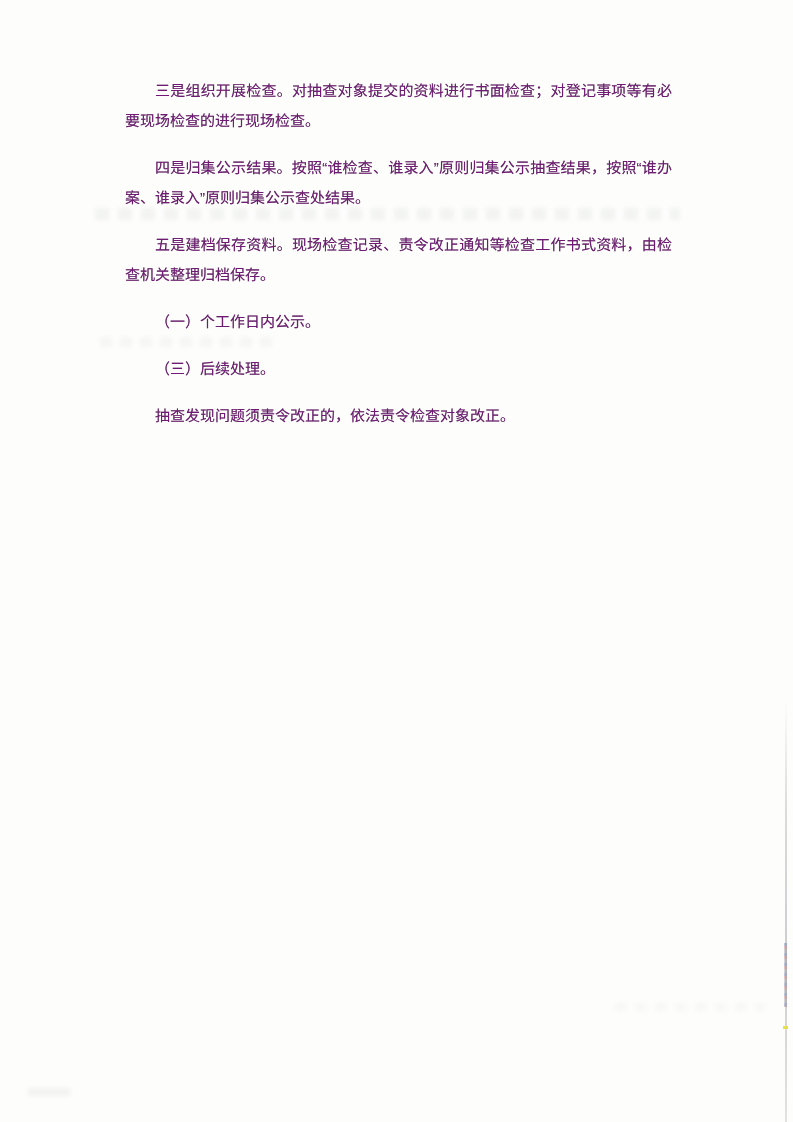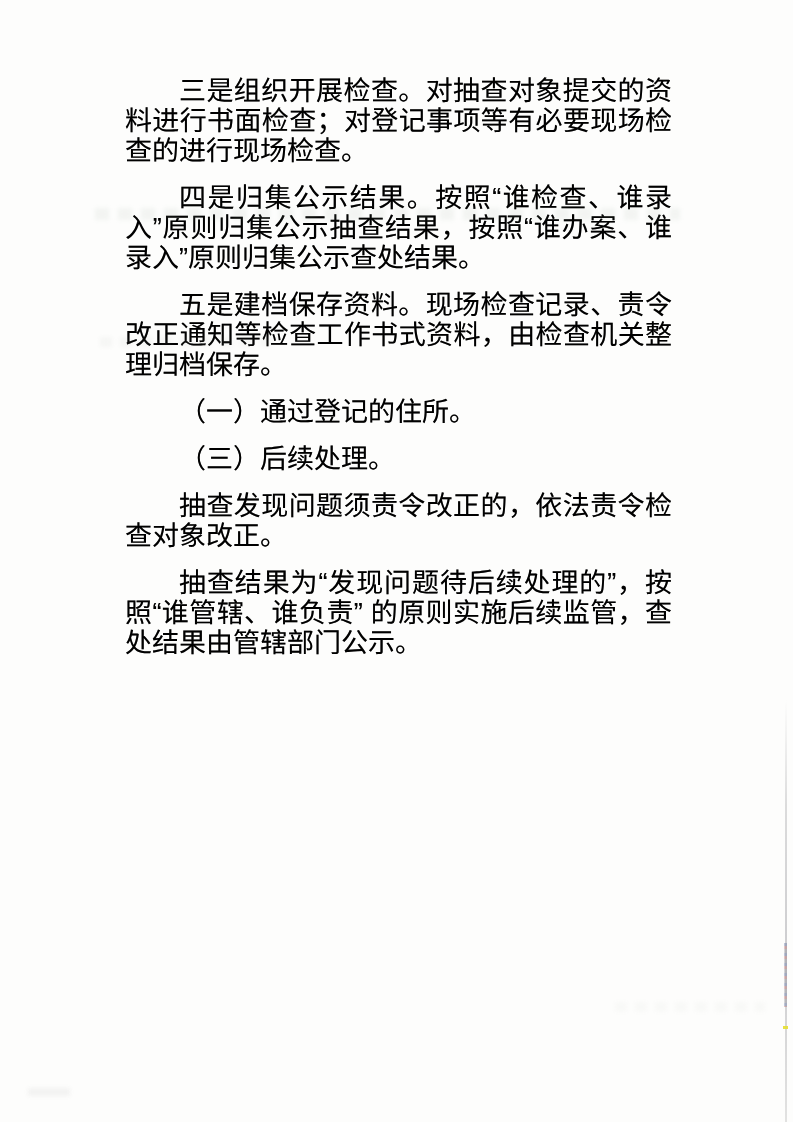--- a/index.html
+++ b/index.html
@@ -16,22 +16,22 @@
     background: #fdfdfc;
     overflow: hidden;
     font-family: "Liberation Sans", sans-serif;
   }
   
   .doc-body {
     position: absolute;
     left: 125px;
     top: 76px;
     width: 547px;
-    color: #000000;
-    font-size: 27px;
+    color: #701a75;
+    font-size: 15px;
     line-height: 30px;
     text-align: justify;
     text-shadow: 0 0 0.6px rgba(45,45,45,0.55);
   }
   .doc-body p {
     margin: 0 0 17px 0;
     text-indent: 2em;
   }
   
   .ghost {
@@ -92,24 +92,23 @@
 </style>
 </head>
 <body>
 
 <div class="page">
 
   <div class="doc-body" id="doc-body">
       <p>三是组织开展检查。对抽查对象提交的资料进行书面检查；对登记事项等有必要现场检查的进行现场检查。</p>
       <p>四是归集公示结果。按照“谁检查、谁录入”原则归集公示抽查结果，按照“谁办案、谁录入”原则归集公示查处结果。</p>
       <p>五是建档保存资料。现场检查记录、责令改正通知等检查工作书式资料，由检查机关整理归档保存。</p>
-      <p>（一）通过登记的住所。</p>
+      <p>（一）个工作日内公示。</p>
       <p>（三）后续处理。</p>
       <p>抽查发现问题须责令改正的，依法责令检查对象改正。</p>
-      <p>抽查结果为“发现问题待后续处理的”，按照“谁管辖、谁负责” 的原则实施后续监管，查处结果由管辖部门公示。</p>
     </div>
 
   <div class="ghost ghost-1"></div>
   <div class="ghost ghost-2"></div>
   <div class="ghost ghost-3"></div>
   <div class="ghost ghost-4"></div>
 
   <div class="scan-line">
     <span class="speck speck-noise"></span>
     <span class="speck speck-yellow"></span>

